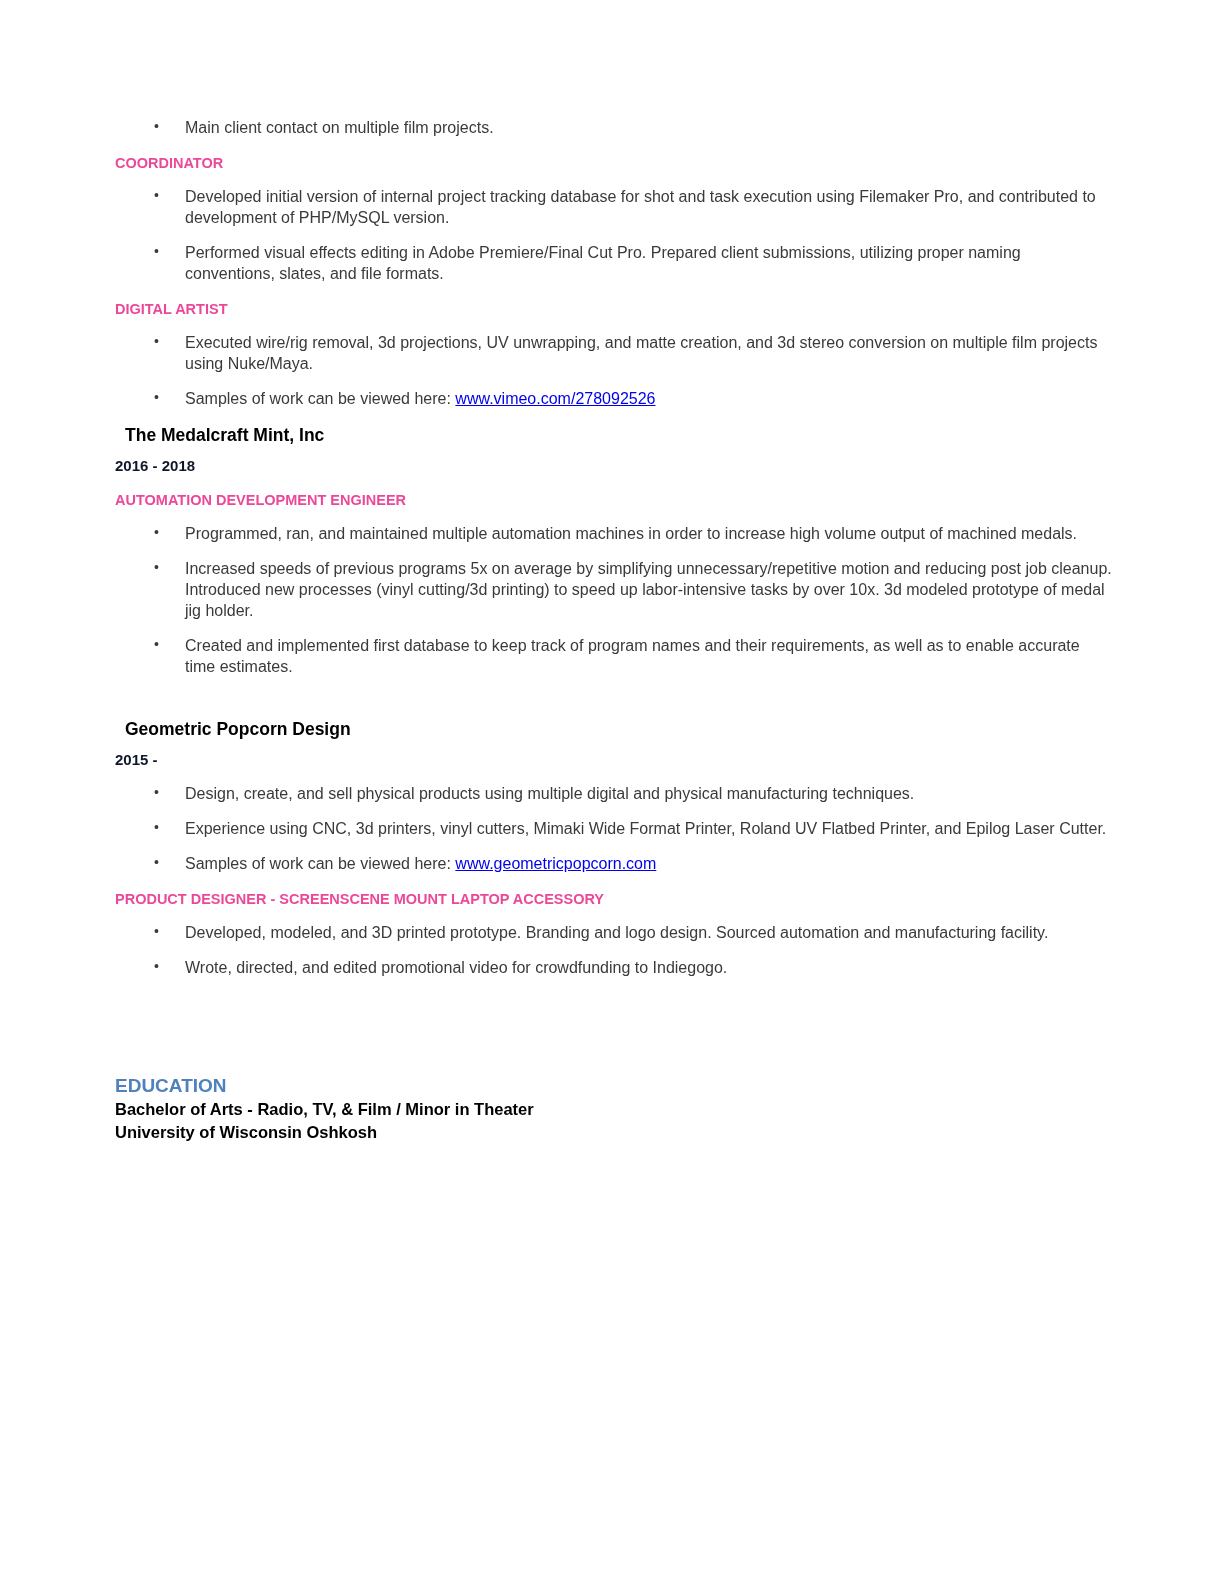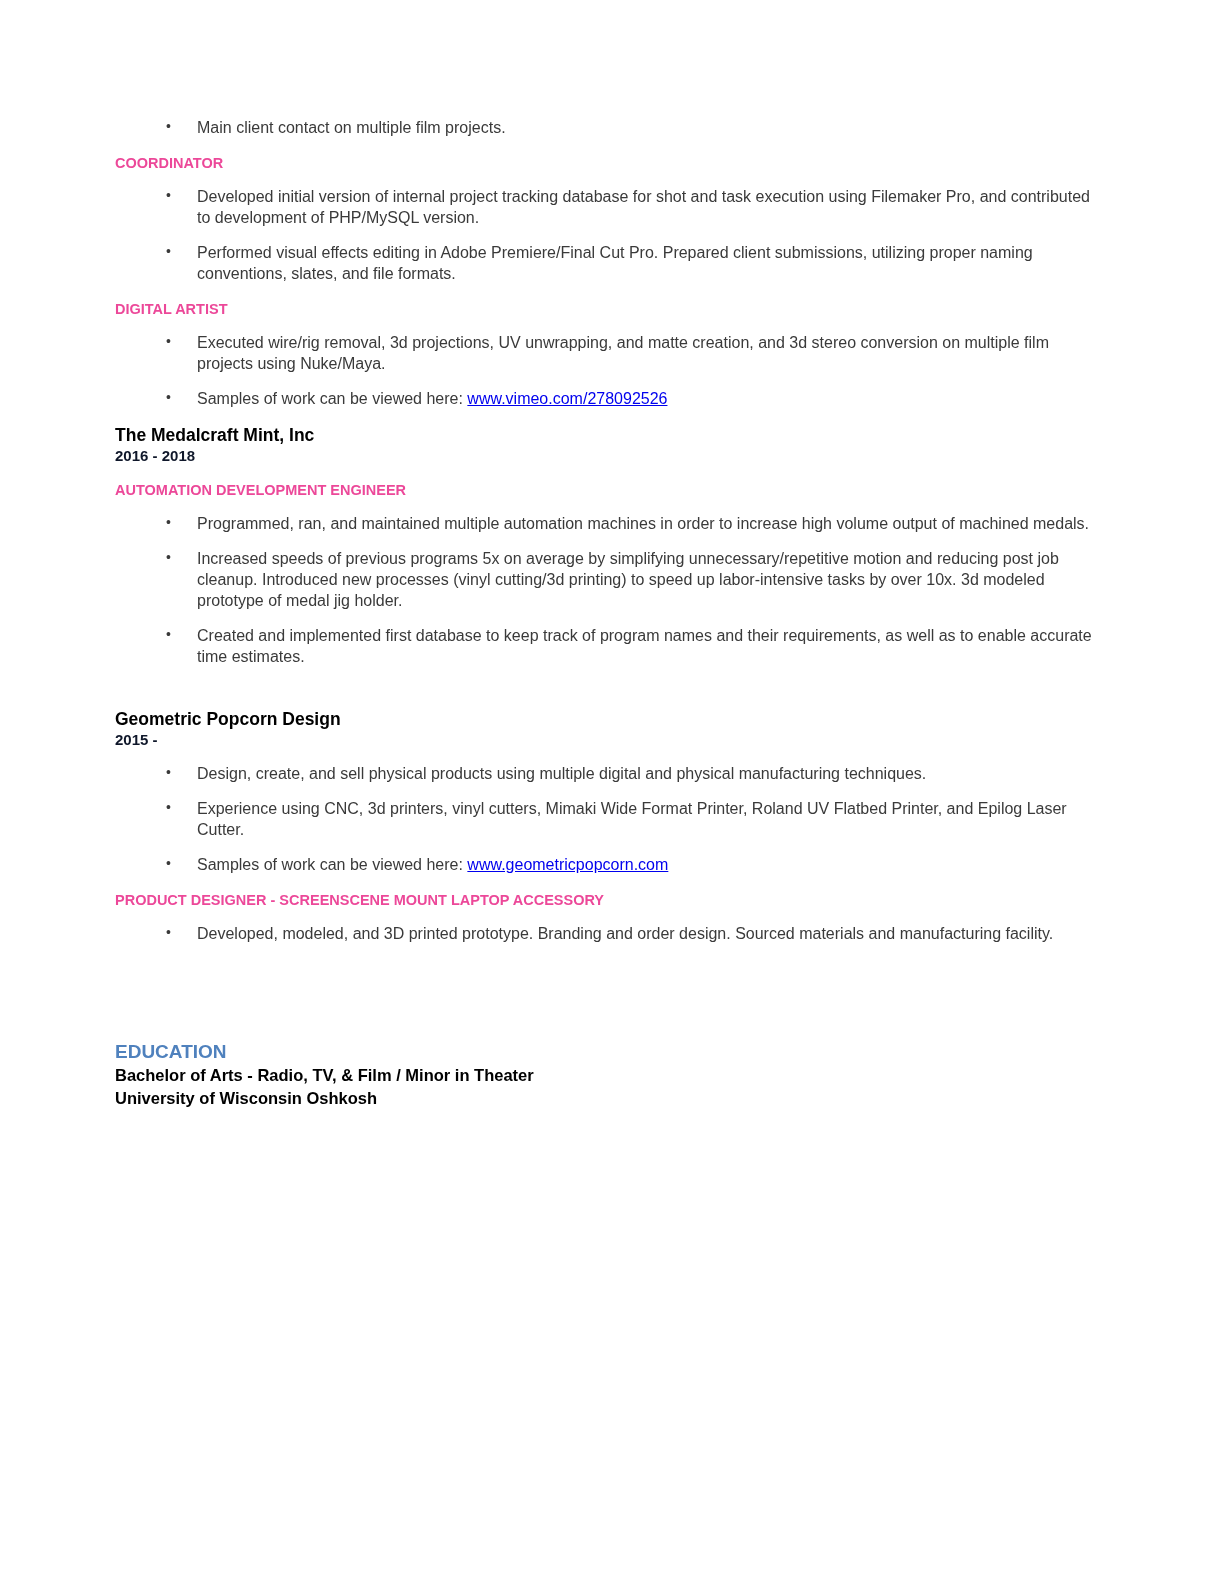--- a/index.html
+++ b/index.html
@@ -15,21 +15,21 @@
     font-family: "Liberation Sans", sans-serif;
     color: #3a3a3a;
     overflow: hidden;
     box-sizing: border-box;
   }
   .content {
     padding: 103px 112px 0 115px;
   }
   ul.bullets {
     list-style: none;
-    margin: 12px;
+    margin: 0;
     padding: 0;
   }
   ul.bullets li {
     position: relative;
     padding-left: 70px;
     margin-top: 14px;
     font-size: 16px;
     line-height: 21px;
     color: #3a3a3a;
   }
@@ -49,21 +49,21 @@
     line-height: 17px;
     color: #ec4899;
   }
   .company-block {
     margin-top: 15px;
   }
   .company-block.extra-gap {
     margin-top: 41px;
   }
   .company-name {
-    margin: 0;
+    margin: 10px;
     font-size: 17.5px;
     font-weight: bold;
     line-height: 22px;
     color: #000000;
   }
   .company-dates {
     margin: 0;
     font-size: 15px;
     font-weight: bold;
     line-height: 19px;
@@ -152,21 +152,24 @@
       <li>
         <span>Experience using CNC, 3d printers, vinyl cutters, Mimaki Wide Format Printer, Roland UV Flatbed Printer, and Epilog Laser Cutter.</span>
       </li>
       <li>
         <span>Samples of work can be viewed here: </span><a href="#" class="doc-link">www.geometricpopcorn.com</a>
       </li>
     </ul>
     <h3 class="role-title">PRODUCT DESIGNER - SCREENSCENE MOUNT LAPTOP ACCESSORY</h3>
     <ul class="bullets">
       <li>
-        <span>Developed, modeled, and 3D printed prototype. Branding and order design. Sourced materials and manufacturing facility.</span>
+        <span>Developed, modeled, and 3D printed prototype. Branding and logo design. Sourced automation and manufacturing facility.</span>
+      </li>
+      <li>
+        <span>Wrote, directed, and edited promotional video for crowdfunding to Indiegogo.</span>
       </li>
     </ul>
 
     <div class="education-section">
       <h2 class="education-heading">EDUCATION</h2>
       <p class="education-degree">Bachelor of Arts - Radio, TV, &amp; Film / Minor in Theater</p>
       <p class="education-school">University of Wisconsin Oshkosh</p>
     </div>
 
   </div>

